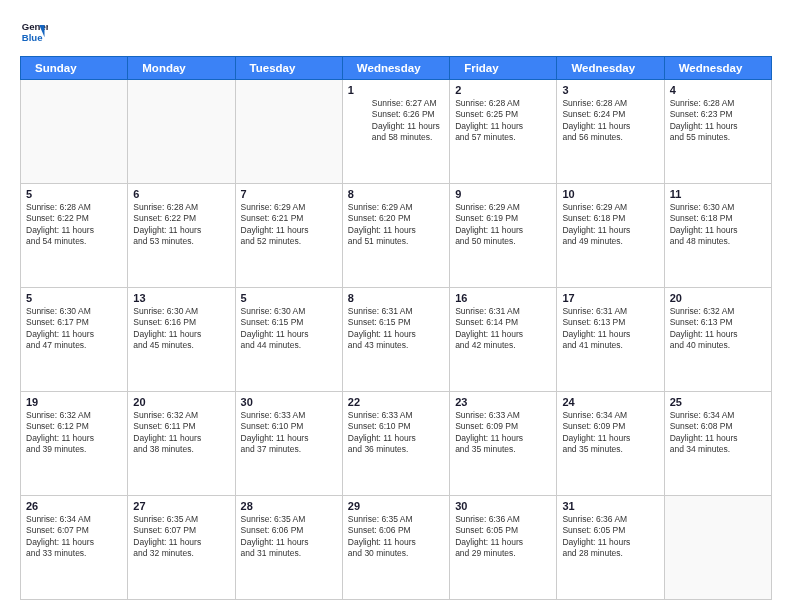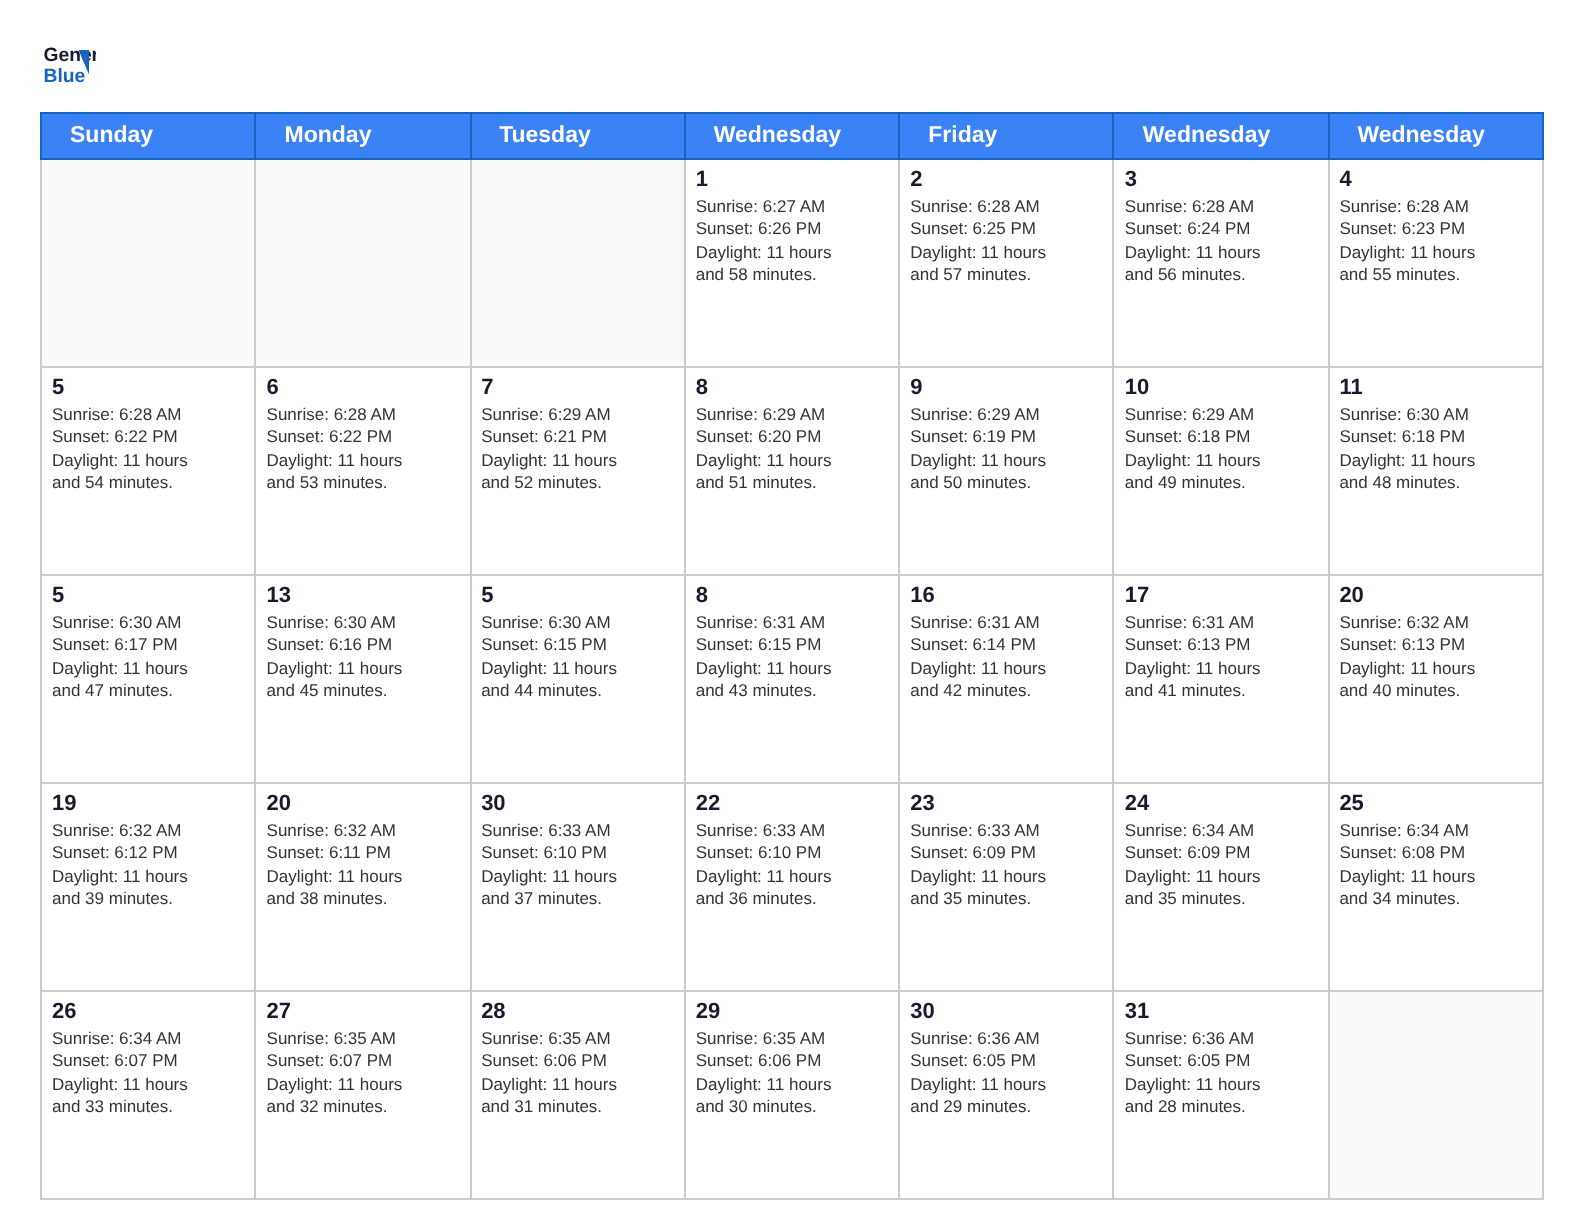--- a/index.html
+++ b/index.html
@@ -117,21 +117,21 @@
           <th>Wednesday</th>
         </tr>
     </thead>
     <tbody id="cal-body">
     <tr>
           <td class="empty"></td>
           <td class="empty"></td>
           <td class="empty"></td>
           <td>
             <span class="day-num">1</span>
-            <div class="day-info" style="white-space: pre-line;">Sunrise: 6:27 AM
+            <div class="day-info" style="white-space: pre-line; margin-left: 24px;">Sunrise: 6:27 AM
 Sunset: 6:26 PM
 Daylight: 11 hours
 and 58 minutes.</div>
           </td>
           <td>
             <span class="day-num">2</span>
             <div class="day-info" style="white-space: pre-line;">Sunrise: 6:28 AM
 Sunset: 6:25 PM
 Daylight: 11 hours
 and 57 minutes.</div>

